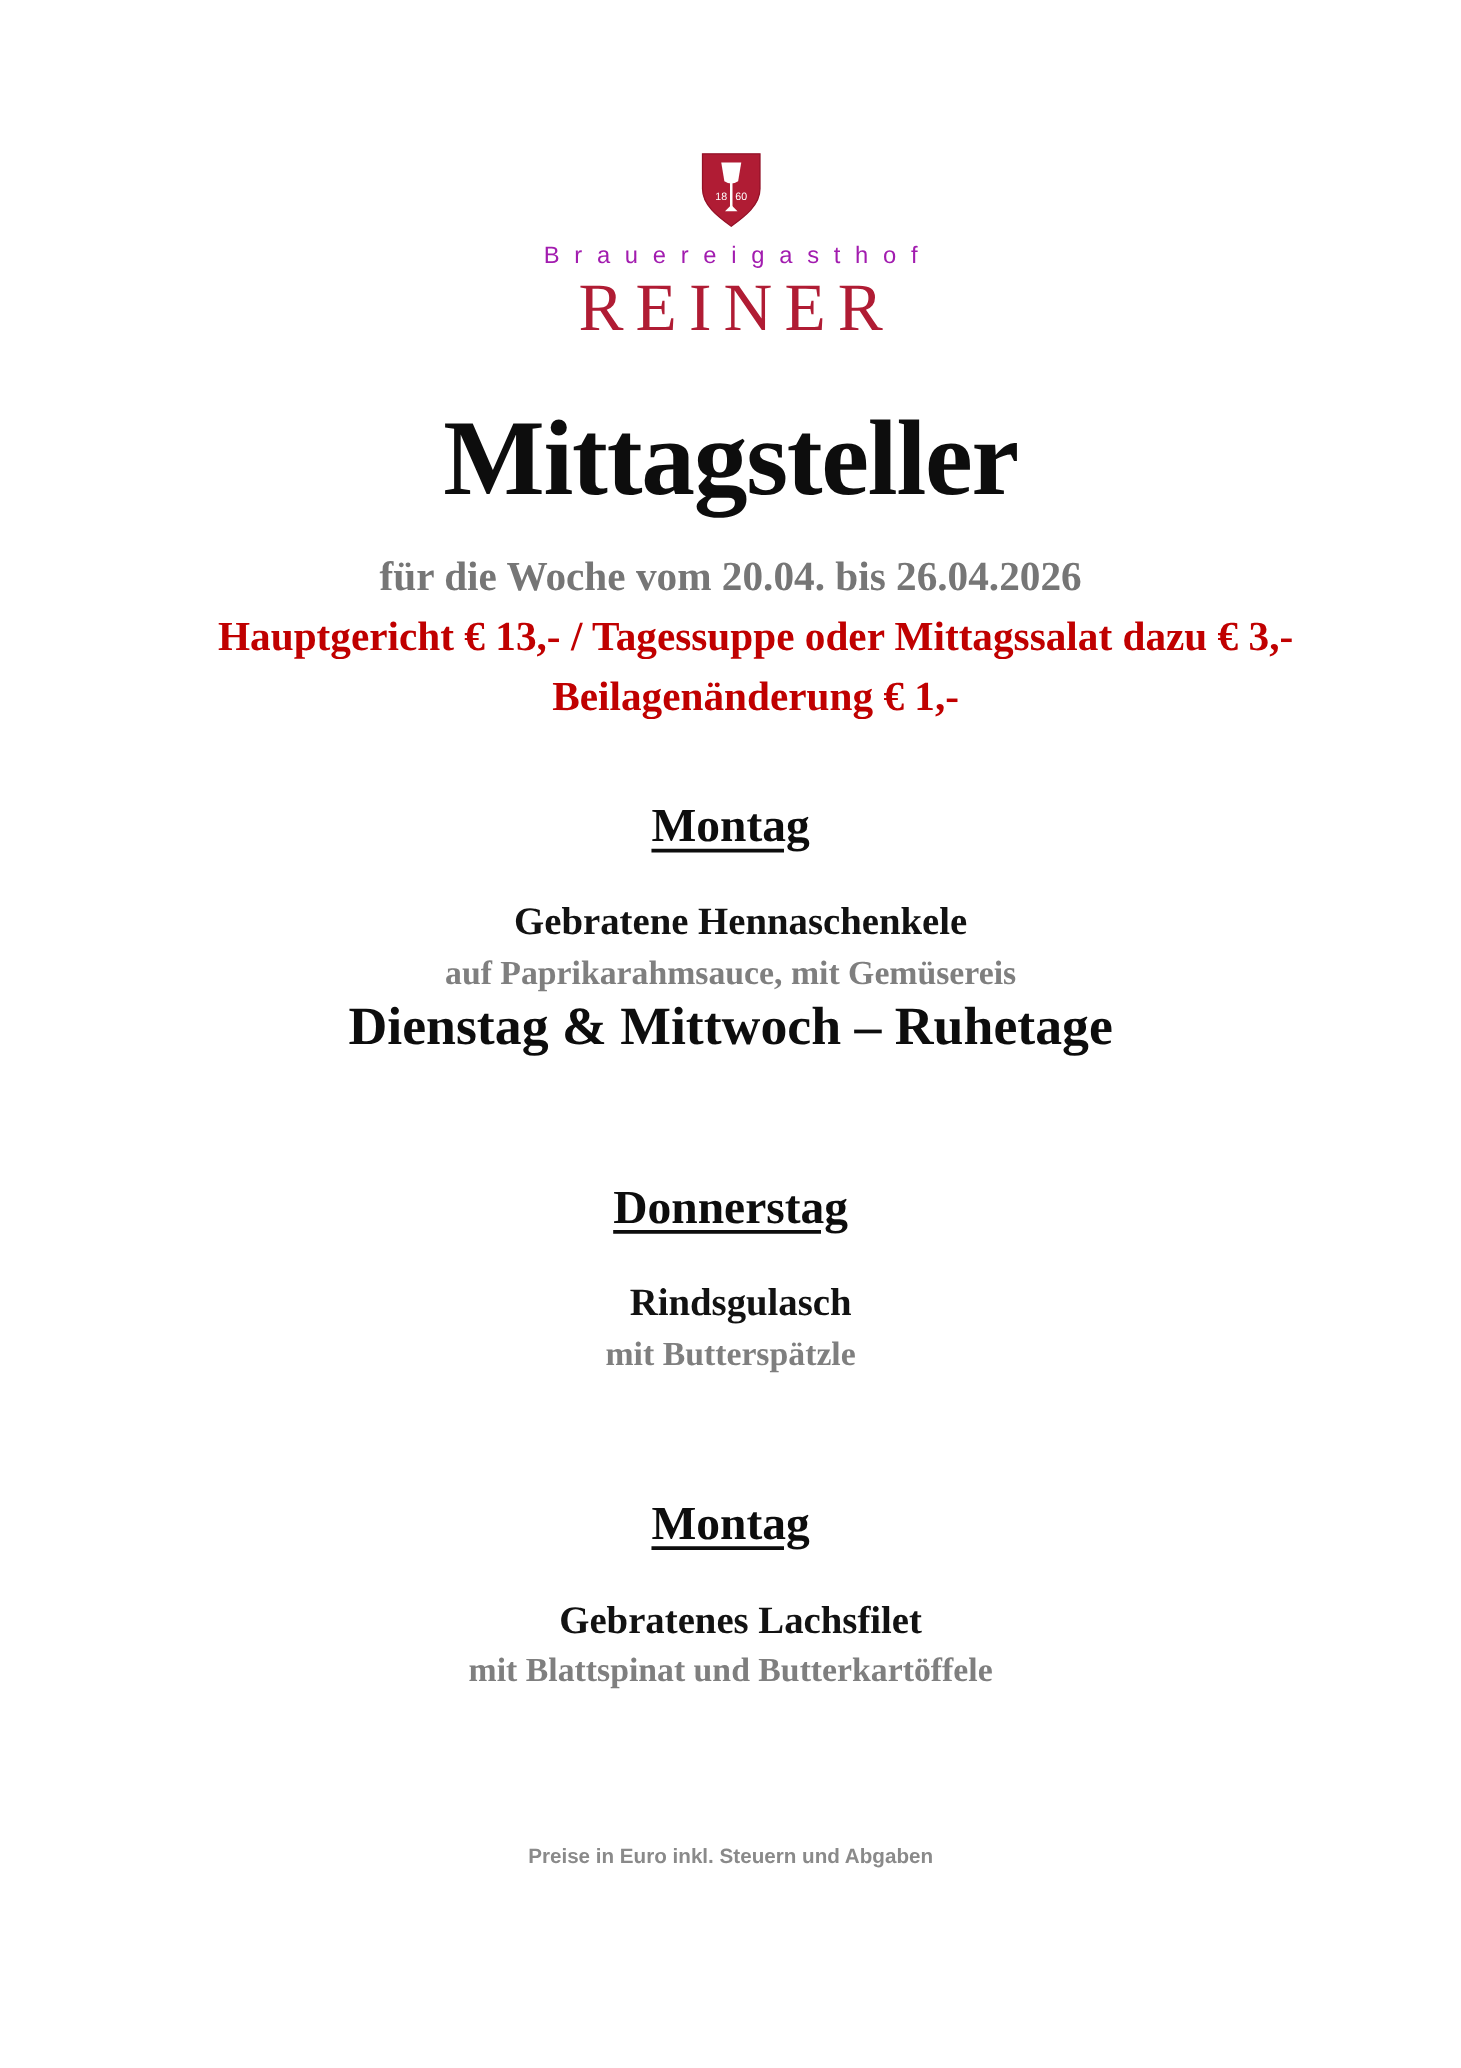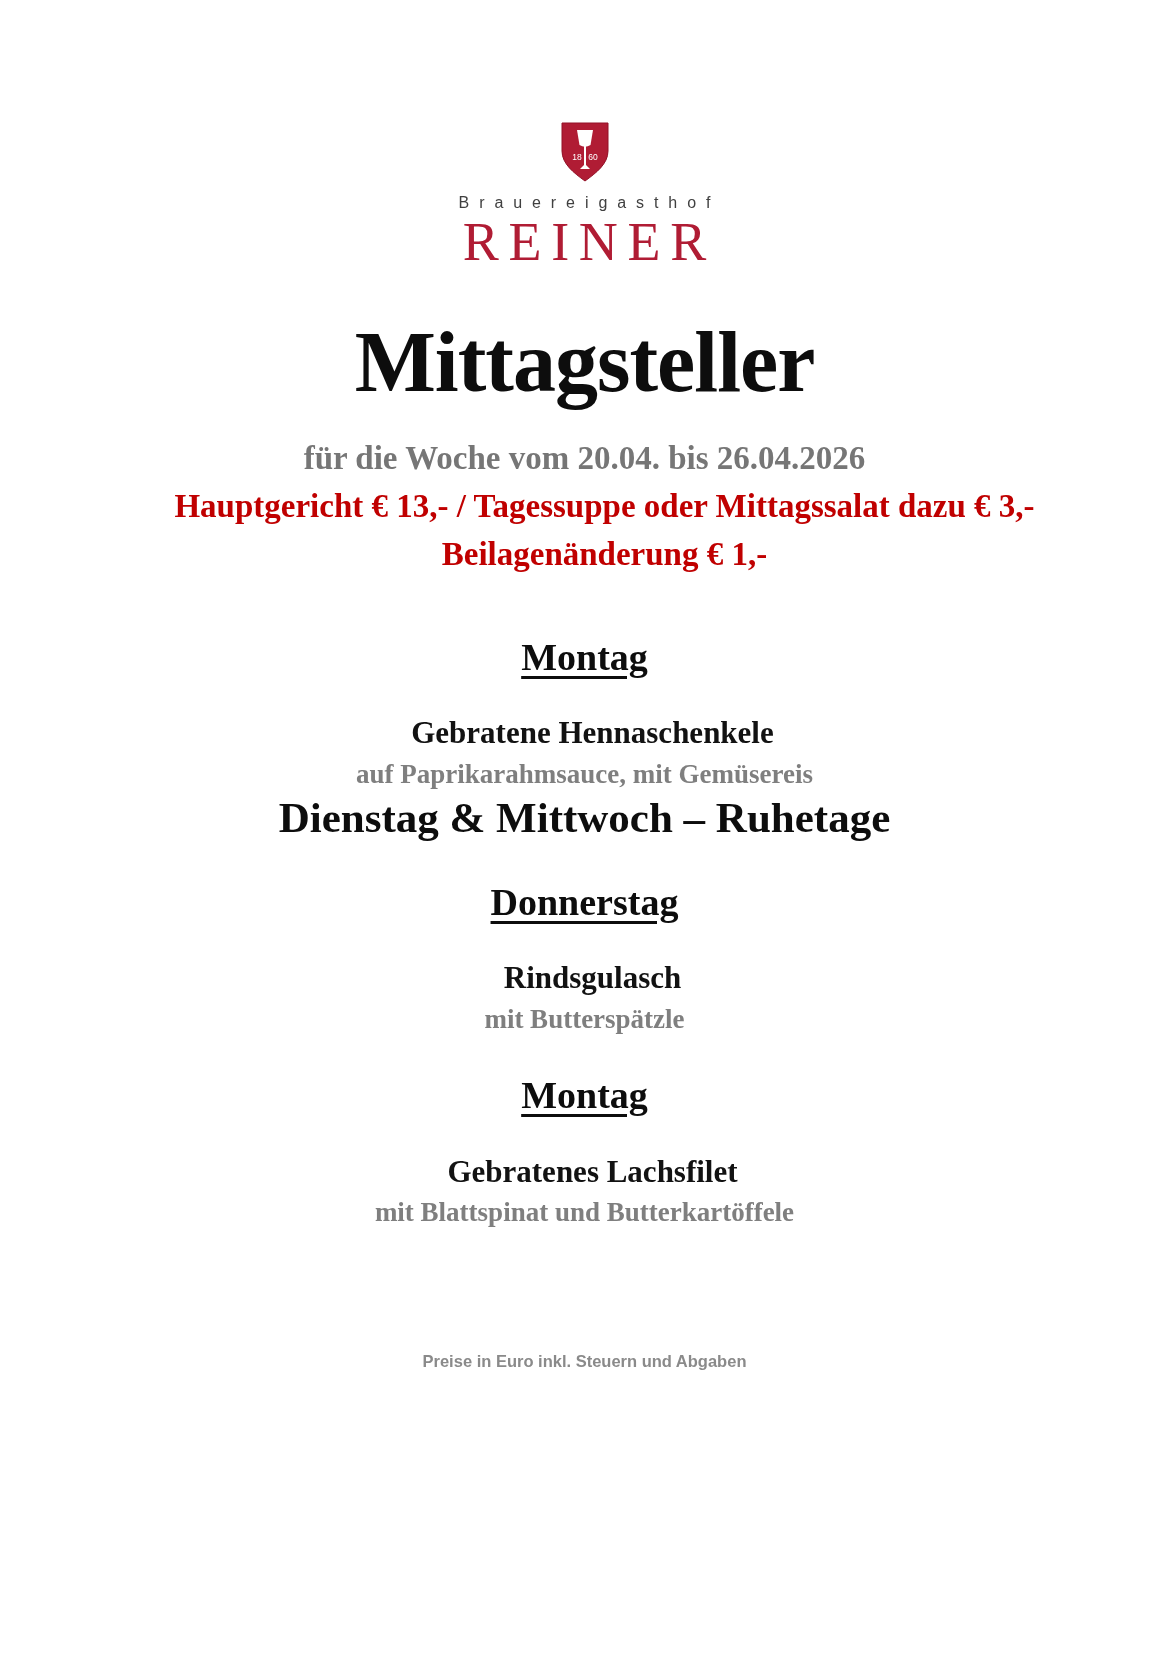--- a/index.html
+++ b/index.html
@@ -25,23 +25,23 @@
   .logo {
     padding-top: 122px;
   }
   .logo .shield {
     display: block;
     margin: 0 auto;
   }
   .brand-tagline {
     margin-top: 12px;
     font-family: "Liberation Sans", sans-serif;
-    font-size: 16px;
+    font-size: 19px;
     font-weight: 400;
-    color: #404040;
+    color: #a21caf;
     letter-spacing: 0.62em;
     text-indent: 0.62em; 
   }
   .brand-name {
     margin-top: 2px;
     font-family: "Liberation Serif", serif;
     font-size: 54px;
     font-weight: 400;
     color: #b01c34;
     letter-spacing: 0.18em;
@@ -77,21 +77,21 @@
   .day-heading {
     font-size: 38px;
     font-weight: 700;
     color: #0d0d0d;
     text-decoration: underline;
     text-decoration-thickness: 3px;
     text-underline-offset: 6px;
     line-height: 1.2;
   }
   .mt-day1 { margin-top: 56px; }
-  .mt-day  { margin-top: 36px; text-decoration: underline; }
+  .mt-day  { margin-top: 96px; text-decoration: underline; }
   .dish {
     margin-top: 34px;
     font-size: 31px;
     font-weight: 700;
     color: #121212;
     line-height: 1.25;
     margin-left: 16px;
   }
   .side {
     margin-top: 4px;

